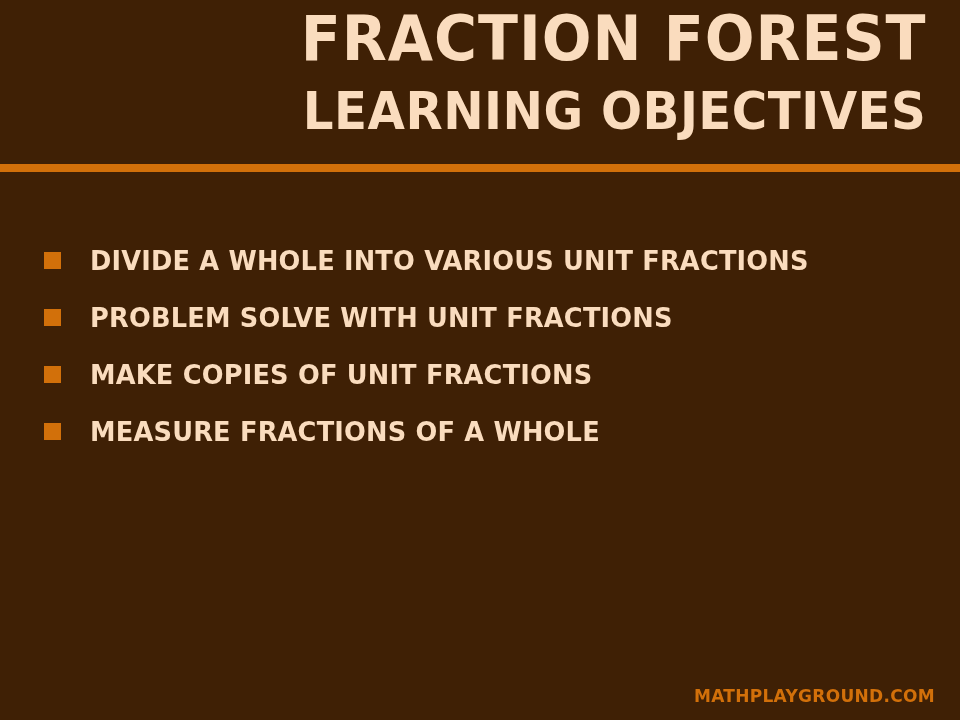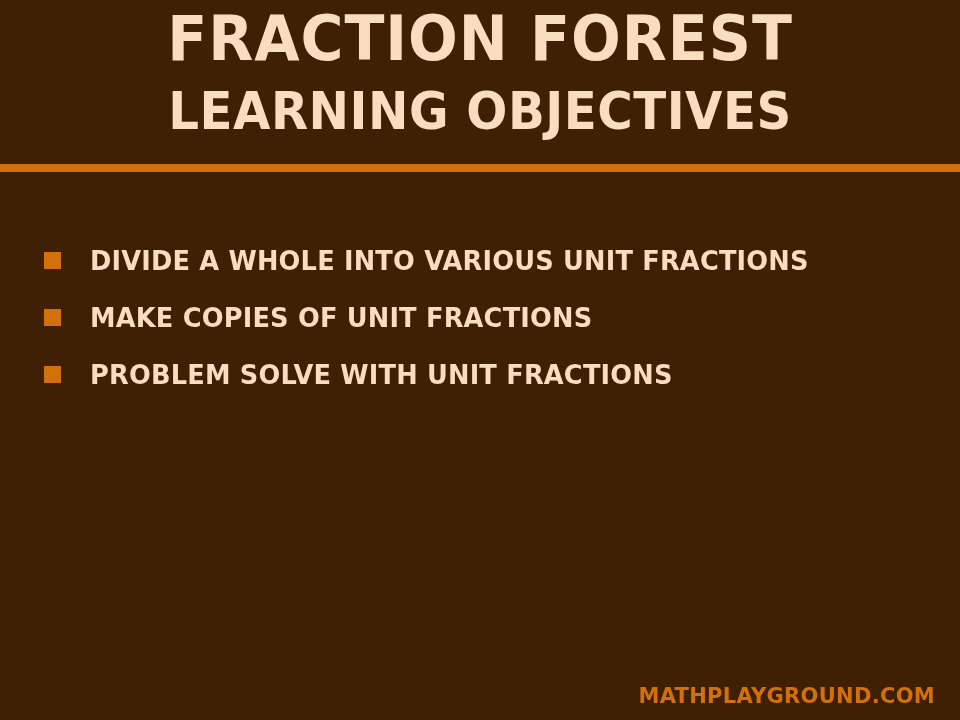--- a/index.html
+++ b/index.html
@@ -22,21 +22,21 @@
     box-sizing: border-box;
   }
 
   
   #header {
     position: absolute;
     left: 0;
     top: 0;
     width: 960px;
     height: 164px;
-    text-align: center;
+    text-align: right;
   }
   .title-line1 {
     position: absolute;
     left: 0;
     top: 4px;
     width: 960px;
     color: #fadcbe;
     font-family: "DejaVu Sans", sans-serif;
     font-weight: bold;
     font-size: 63px;
@@ -109,21 +109,21 @@
   }
 
   
   #footer-brand {
     position: absolute;
     right: 25px;
     top: 686px;
     color: #d2700a;
     font-family: "DejaVu Sans", sans-serif;
     font-weight: bold;
-    font-size: 21px;
+    font-size: 17px;
     line-height: 20px;
     letter-spacing: 0.3px;
     text-transform: uppercase;
     white-space: nowrap;
   }
 </style>
 </head>
 <body>
 
 <div id="slide">
@@ -139,26 +139,30 @@
 
     <div class="objective-row">
       <span class="bullet-square"></span>
       <span class="objective-text">DIVIDE A WHOLE INTO VARIOUS UNIT FRACTIONS</span>
     </div>
 
 
 
     <div class="objective-row">
       <span class="bullet-square"></span>
+      <span class="objective-text">PROBLEM SOLVE WITH UNIT FRACTIONS</span>
+    </div>
+
+    <div class="objective-row">
+      <span class="bullet-square"></span>
       <span class="objective-text">MAKE COPIES OF UNIT FRACTIONS</span>
     </div>
 
     <div class="objective-row">
       <span class="bullet-square"></span>
-      <span class="objective-text">PROBLEM SOLVE WITH UNIT FRACTIONS</span>
+      <span class="objective-text">MEASURE FRACTIONS OF A WHOLE</span>
     </div>
-
 
   </div>
 
   <div id="footer-brand">MATHPLAYGROUND.COM</div>
 
 </div>
 
 </body></html>

